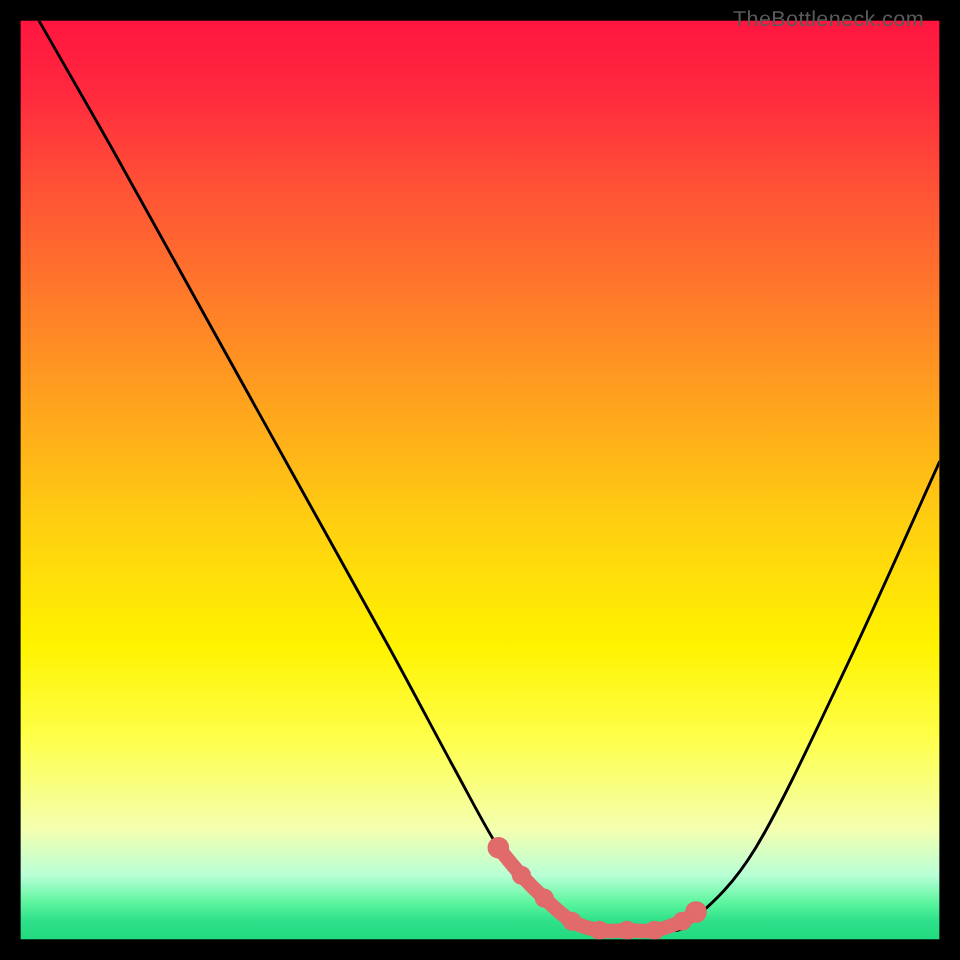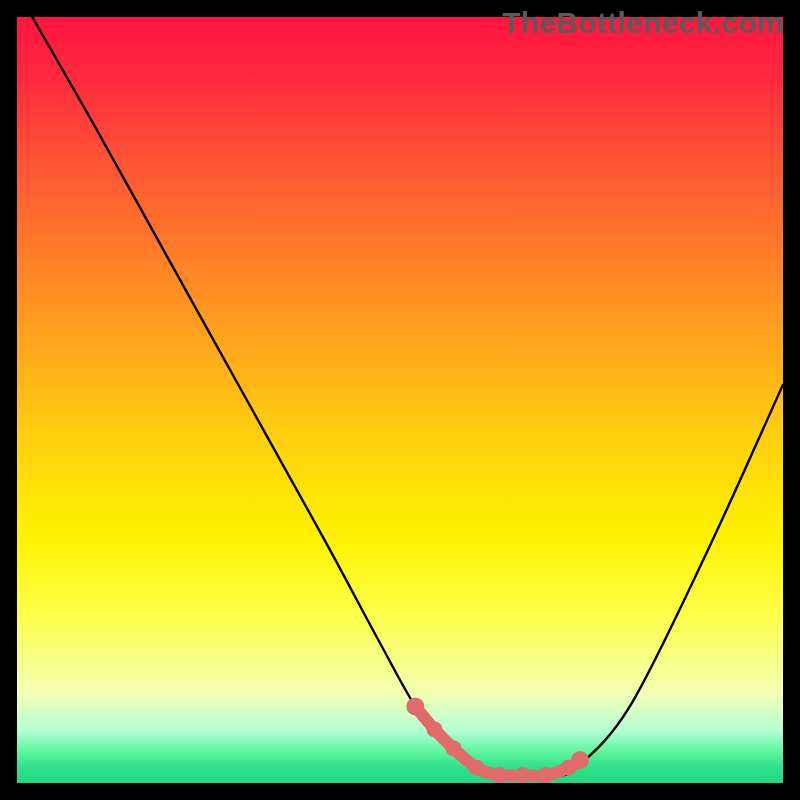--- a/index.html
+++ b/index.html
@@ -7,24 +7,24 @@
     padding: 0;
     width: 800px;
     height: 800px;
     background: #000;
     position: relative;
     font-family: Arial, Helvetica, sans-serif;
   }
   .watermark {
     position: absolute;
     top: 6px;
-    right: 16px;
+    right: 30px;
     color: #5a5a5a;
-    font-size: 30px;
-    font-weight: 700;
+    font-size: 18px;
+    font-weight: 400;
     letter-spacing: 0.3px;
     z-index: 5;
   }
   .plot-area {
     position: absolute;
     left: 17px;
     top: 17px;
     width: 766px;
     height: 766px;
     overflow: hidden;

